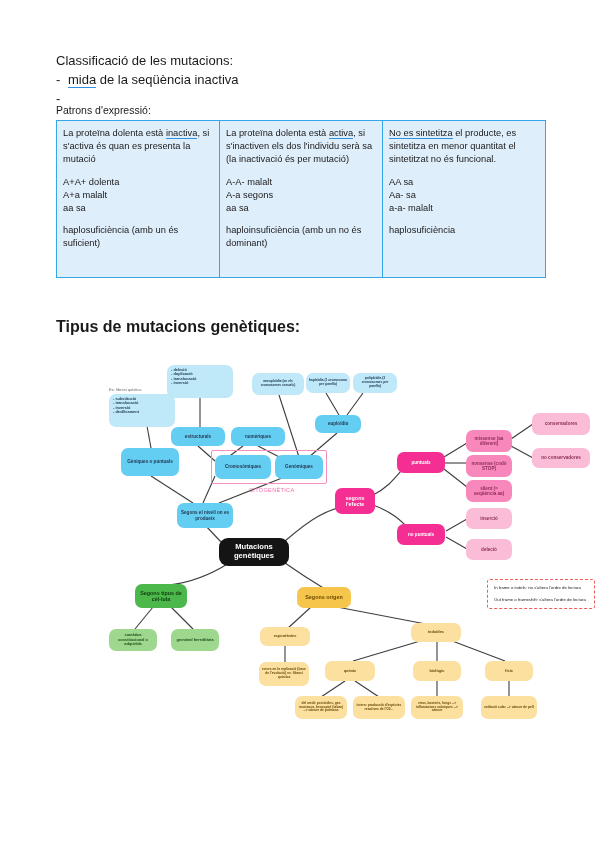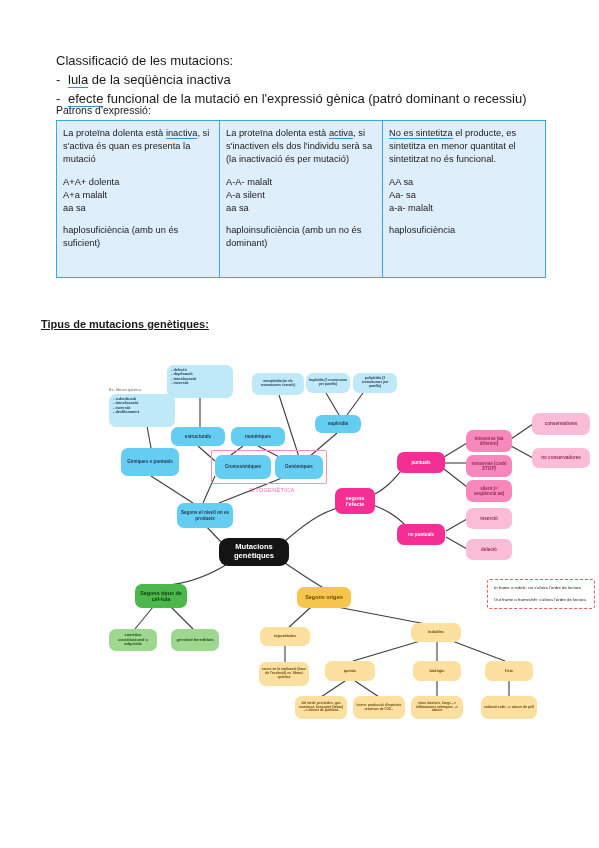--- a/index.html
+++ b/index.html
@@ -26,21 +26,21 @@
   .tbl { position:absolute; left:56px; top:120px; width:489px; border-collapse:collapse; table-layout:fixed; }
   .tbl td { border:1px solid #35a7e8; vertical-align:top; }
   .th-main { background:#a8c8ef; text-align:center; font-weight:bold; font-size:10px; letter-spacing:.2px; padding:6px 2px; vertical-align:middle !important; }
   .th-sub { background:#cfe0f6; text-align:center; font-weight:bold; font-size:9.5px; padding:6px 4px; line-height:1.35; vertical-align:middle !important; }
   .td-body { background:#dfeefb; font-size:9.3px; line-height:1.42; padding:6px 6px 26px 6px; height:128px; }
   .td-body p { margin:0; }
   .gap { height:9px; }
   .col1 { width:163px; } .col2 { width:163px; } .col3 { width:163px; }
 
   
-  .sec-title { position:absolute; left:41px; top:318px; font-size:11px; font-weight:bold; text-decoration:underline; }
+  .sec-title { position:absolute; left:56px; top:318px; font-size:16px; font-weight:bold; }
 
   
   .map { position:absolute; left:0px; top:345px; width:599px; height:400px;margin-left:47px; }
   .map svg.lines { position:absolute; left:0; top:0; width:599px; height:400px; }
   .node {
     position:absolute; display:flex; align-items:center; justify-content:center;
     text-align:center; border-radius:7px; padding:2px 3px;
     line-height:1.15; font-weight:bold; color:#243b53; z-index:3;
   }
   .n-blue   { background:#64cdf2; }
@@ -77,25 +77,24 @@
 </style>
 </head>
 <body>
 
 <div class="page">
 
   <div class="intro">
     <div class="line">Classificació de les mutacions:</div>
     <div class="bullet-row">
       <span class="dash">-</span>
-      <span><span class="ul-blue">lula</span><span> de la seqüència inactiva</span></span>
+      <span><span class="ul-blue">mida</span><span> de la seqüència inactiva</span></span>
     </div>
     <div class="bullet-row">
       <span class="dash">-</span>
-      <span><span class="ul-blue">efecte</span><span> funcional de la mutació en l'expressió gènica (patró dominant o recessiu)</span></span>
     </div>
   </div>
 
   <div class="patrons">Patrons d'expressió:</div>
 
   <table class="tbl">
     <tbody>
     <tr>
       <td class="td-body col1">
         <p><span>La proteïna dolenta està </span><span class="ul-blue">inactiva</span><span>, si s'activa és quan es presenta la mutació</span></p>
@@ -103,21 +102,21 @@
         <p>A+A+ dolenta</p>
         <p>A+a malalt</p>
         <p>aa sa</p>
         <div class="gap"></div>
         <p>haplosuficiència (amb un és suficient)</p>
       </td>
       <td class="td-body col2">
         <p><span>La proteïna dolenta està </span><span class="ul-blue">activa</span><span>, si s'inactiven els dos l'individu serà sa (la inactivació és per mutació)</span></p>
         <div class="gap"></div>
         <p>A-A- malalt</p>
-        <p>A-a silent</p>
+        <p>A-a segons</p>
         <p>aa sa</p>
         <div class="gap"></div>
         <p>haploinsuficiència (amb un no és dominant)</p>
       </td>
       <td class="td-body col3">
         <p><span class="ul-blue">No es sintetitza</span><span> el producte, es sintetitza en menor quantitat el sintetitzat no és funcional.</span></p>
         <div class="gap"></div>
         <p>AA sa</p>
         <p>Aa- sa</p>
         <p>a-a- malalt</p>

